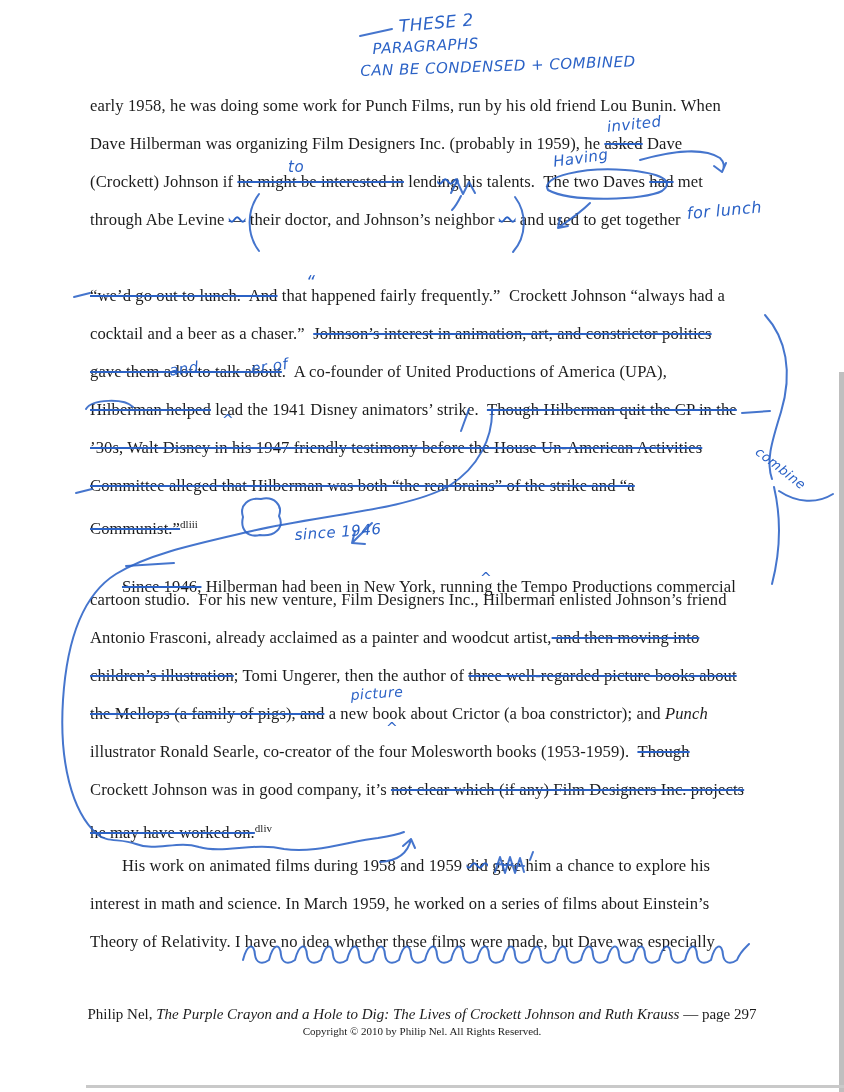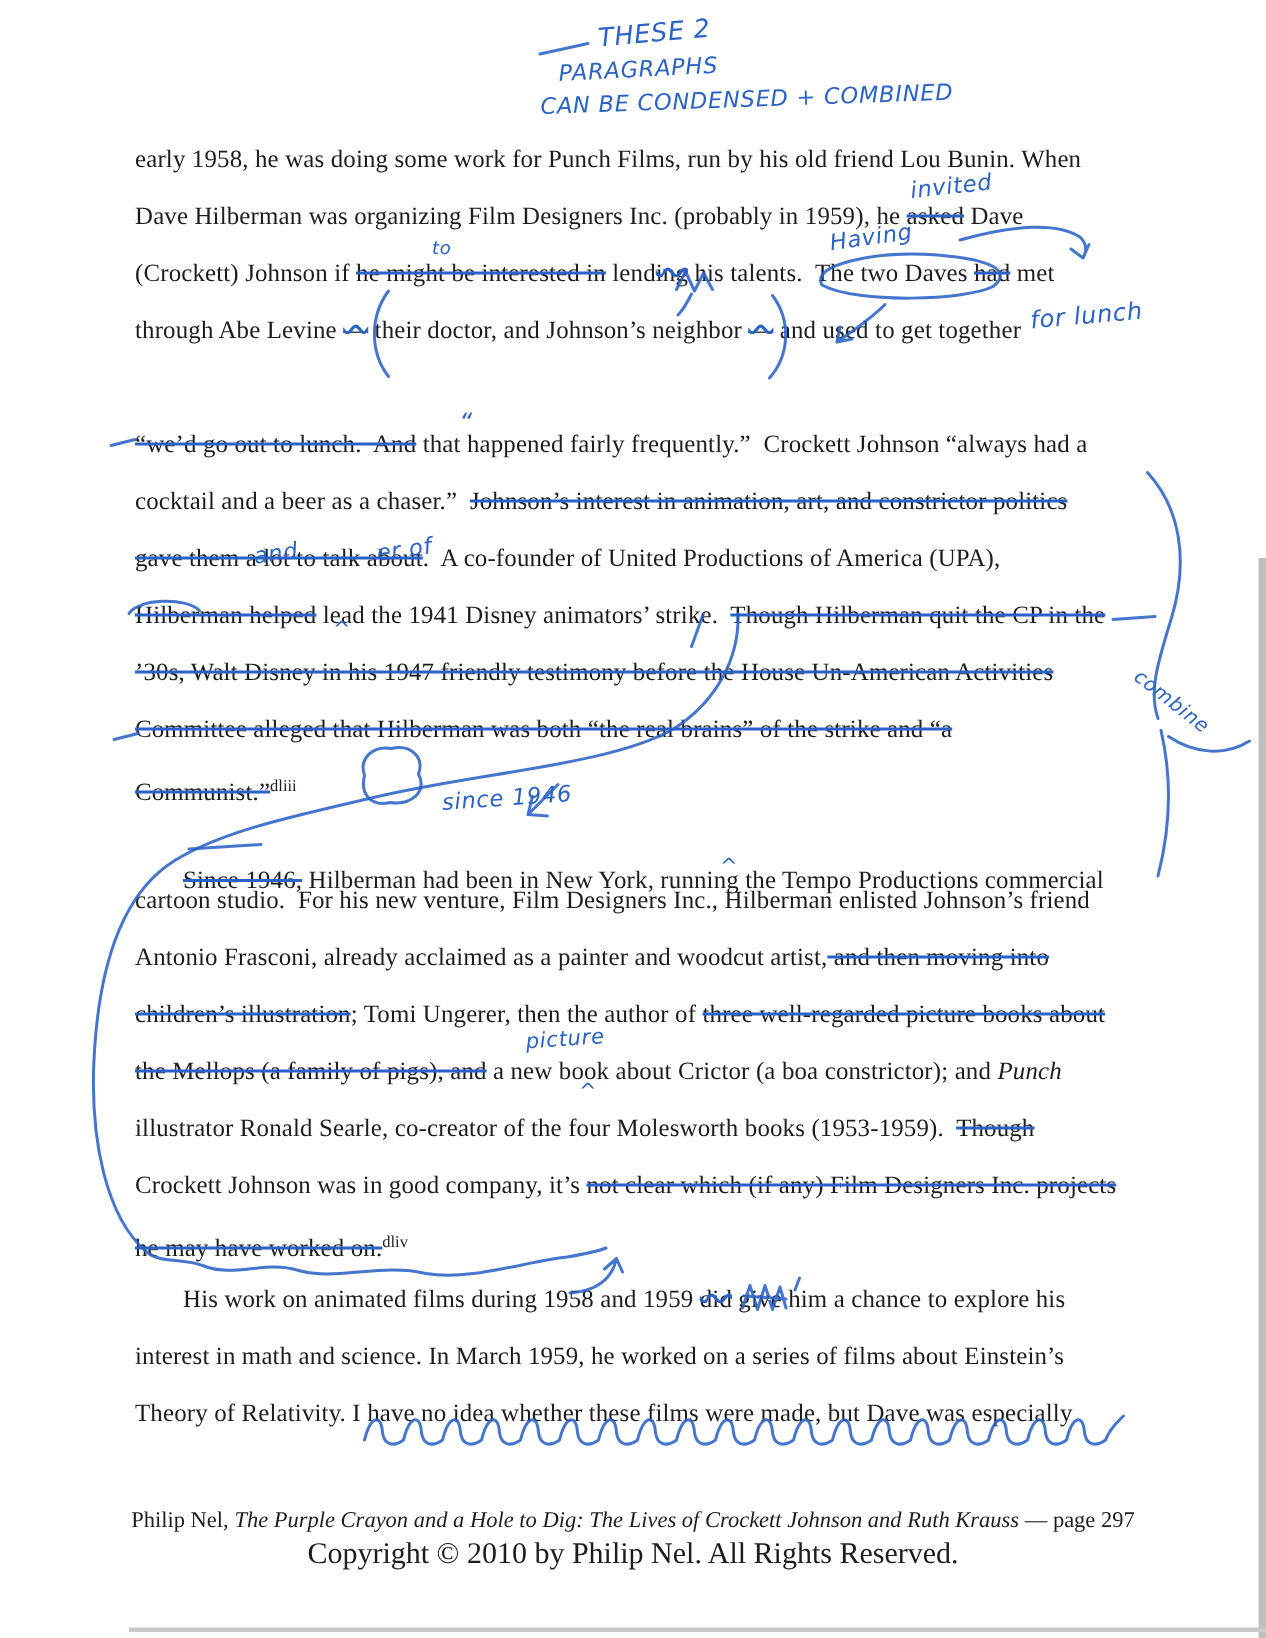--- a/index.html
+++ b/index.html
@@ -12,21 +12,21 @@
   .ms-line.indent{padding-left:32px;}
   .strike{text-decoration:line-through;text-decoration-color:#2b62c6;text-decoration-thickness:1.6px;}
   .scribbled{text-decoration:line-through;text-decoration-style:wavy;text-decoration-color:#2b62c6;text-decoration-thickness:2.2px;}
   .ital{font-style:italic;}
   .fnote{font-size:11px;vertical-align:6px;letter-spacing:0;}
   
   .hand{position:absolute;font-family:"DejaVu Sans",sans-serif;font-style:italic;
         color:#2b62c6;white-space:nowrap;transform-origin:left top;letter-spacing:.5px;}
   
   #footer{position:absolute;left:0;width:100%;text-align:center;font-size:15px;}
-  #footer .c2{font-size:20px;margin-top:2px;}
+  #footer .c2{font-size:11px;margin-top:2px;}
   
   #ink{position:absolute;left:0;top:0;pointer-events:none;}
   #ink path{fill:none;stroke:#2b62c6;stroke-width:2;stroke-linecap:round;stroke-linejoin:round;opacity:.88;}
   
   .scan-edge-right{position:absolute;right:0;top:372px;width:5px;height:720px;background:#bfbfbf;}
   .scan-edge-bottom{position:absolute;left:86px;right:0;top:1085px;height:3px;background:#c9c9c9;}
 </style>
 </head>
 <body>
 
@@ -55,21 +55,21 @@
       <div class="ms-line indent" style="top: 856px;"><span>His work on animated films during 1958 and 1959 </span><span class="scribbled">did</span><span> give him a chance to explore his</span></div>
       <div class="ms-line" style="top: 894px;"><span>interest in math and science. In March 1959, he worked on a series of films about Einstein’s</span></div>
       <div class="ms-line" style="top: 932px;"><span>Theory of Relativity. I have no idea whether these films were made, but Dave was especially</span></div>
     </div>
 
   <div id="hand-notes">
       <span class="hand" style="left: 398px; top: 16px; font-size: 17px; transform: rotate(-5deg);">THESE 2</span>
       <span class="hand" style="left: 372px; top: 40px; font-size: 15px; transform: rotate(-3deg);">PARAGRAPHS</span>
       <span class="hand" style="left: 360px; top: 62px; font-size: 15px; transform: rotate(-2deg);">CAN BE  CONDENSED + COMBINED</span>
       <span class="hand" style="left: 606px; top: 118px; font-size: 15px; transform: rotate(-6deg);">invited</span>
-      <span class="hand" style="left: 288px; top: 158px; font-size: 12px; transform: rotate(0deg); font-style: italic;">to</span>
+      <span class="hand" style="left: 288px; top: 158px; font-size: 15px; transform: rotate(0deg); font-style: italic;">to</span>
       <span class="hand" style="left: 552px; top: 153px; font-size: 15px; transform: rotate(-8deg);">Having</span>
       <span class="hand" style="left: 686px; top: 204px; font-size: 16px; transform: rotate(-5deg);">for lunch</span>
       <span class="hand" style="left: 306px; top: 272px; font-size: 17px; transform: rotate(0deg);">“</span>
       <span class="hand" style="left: 168px; top: 362px; font-size: 15px; transform: rotate(-8deg);">and</span>
       <span class="hand" style="left: 250px; top: 360px; font-size: 15px; transform: rotate(-8deg);">er of</span>
       <span class="hand" style="left: 222px; top: 412px; font-size: 14px; transform: rotate(0deg);">^</span>
       <span class="hand" style="left: 294px; top: 526px; font-size: 15px; transform: rotate(-4deg);">since 1946</span>
       <span class="hand" style="left: 480px; top: 570px; font-size: 14px; transform: rotate(0deg);">^</span>
       <span class="hand" style="left: 350px; top: 687px; font-size: 14px; transform: rotate(-4deg);">picture</span>
       <span class="hand" style="left: 386px; top: 720px; font-size: 14px; transform: rotate(0deg);">^</span>

